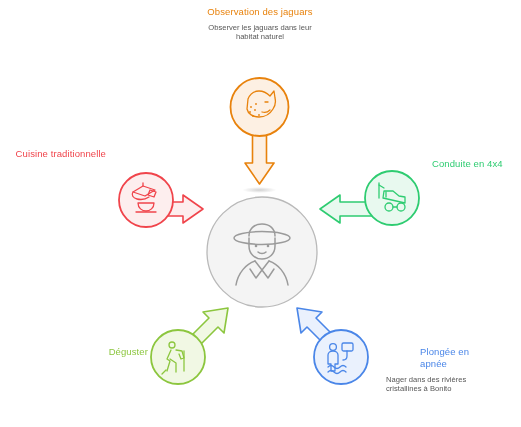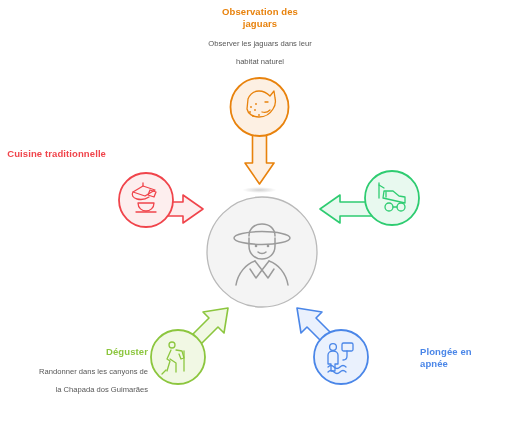--- a/index.html
+++ b/index.html
@@ -15,28 +15,28 @@
     width: 521px;
     height: 427px;
     background: #ffffff;
     overflow: hidden;
   }
   .txt-block {
     position: absolute;
   }
   .node-title {
     font-size: 9.5px;
-    font-weight: bold;
+    font-weight: normal;
     line-height: 12px;
     margin: 0 0 5px 0;
     letter-spacing: 0.1px;
   }
   .node-desc {
     font-size: 7.6px;
-    line-height: 18px;
+    line-height: 9px;
     color: #575757;
     margin: 0;
   }
   .align-center { text-align: center; }
   .align-right  { text-align: right;  }
   .align-left   { text-align: left;   }
 
   .svg-layer {
     position: absolute;
     left: 0;
@@ -171,24 +171,25 @@
   <div class="txt-block align-center" style="left:205px; top:6px; width:110px;">
     <p class="node-title" style="color:#e8820c;">Observation des jaguars</p>
     <p class="node-desc">Observer les jaguars dans leur habitat naturel</p>
   </div>
 
   <div class="txt-block align-right" style="left:6px; top:148px; width:100px;">
     <p class="node-title" style="color:#f0444b;">Cuisine traditionnelle</p>
   </div>
 
   <div class="txt-block align-left" style="left:432px; top:158px; width:86px;">
+    <p class="node-title" style="color:#2ecc71;">Conduite en 4x4</p>
   </div>
 
   <div class="txt-block align-right" style="left:38px; top:346px; width:110px;">
     <p class="node-title" style="color:#8cc63e;">Déguster</p>
-    <p class="node-desc">Randonner dans les canyons de la Chapada dos Guimarães</p>
   </div>
 
   <div class="txt-block align-left" style="left:386px; top:346px; width:110px;">
     <p class="node-title" style="color:#4a86e8;padding-left:34px;">Plongée en apnée</p>
+    <p class="node-desc">Nager dans des rivières cristallines à Bonito</p>
   </div>
 
 </div>
 
 </body></html>

